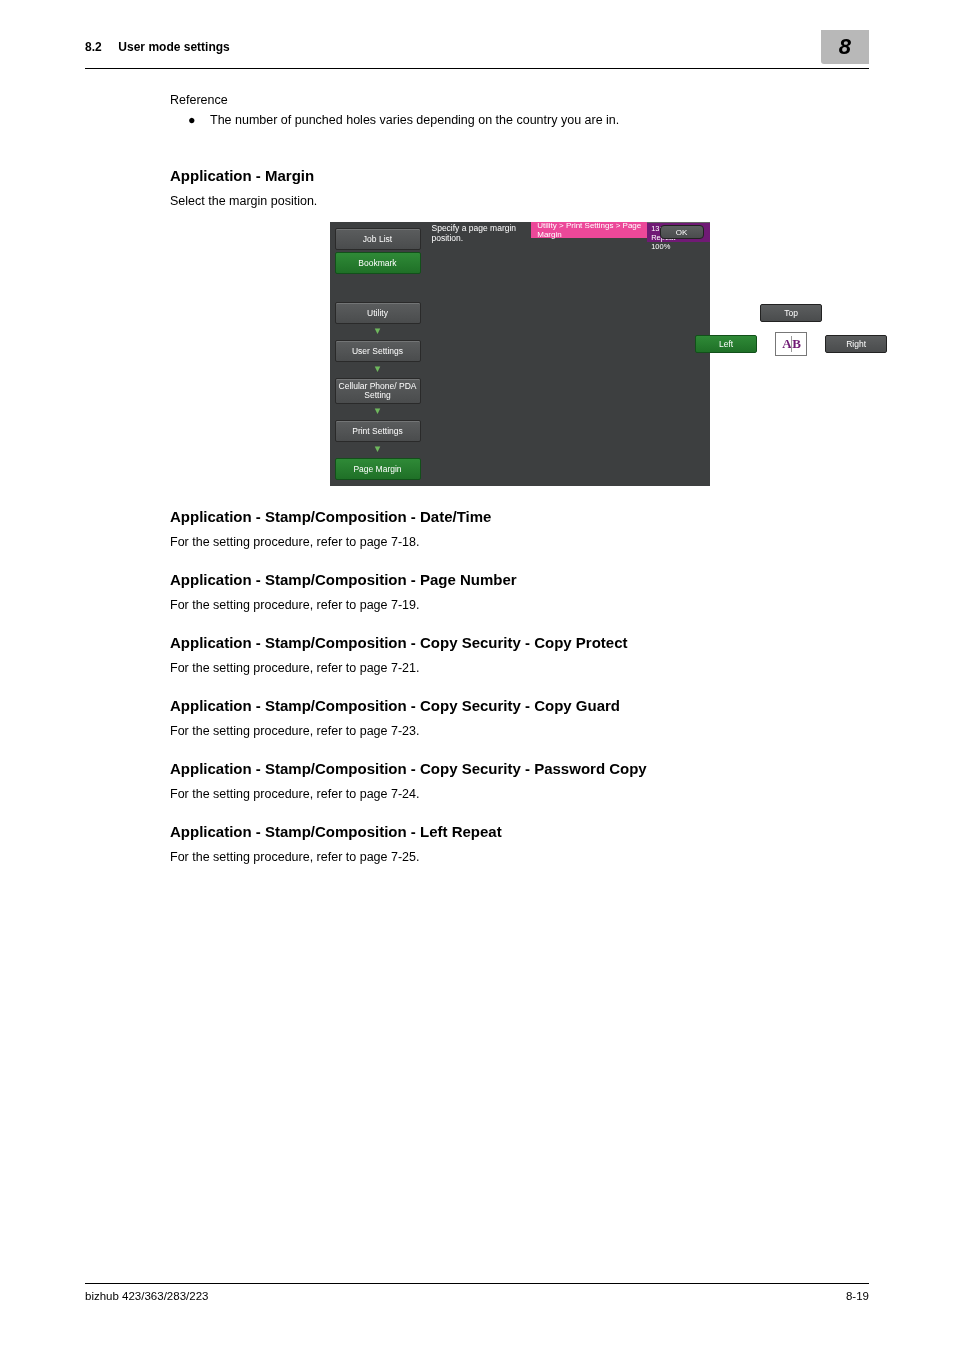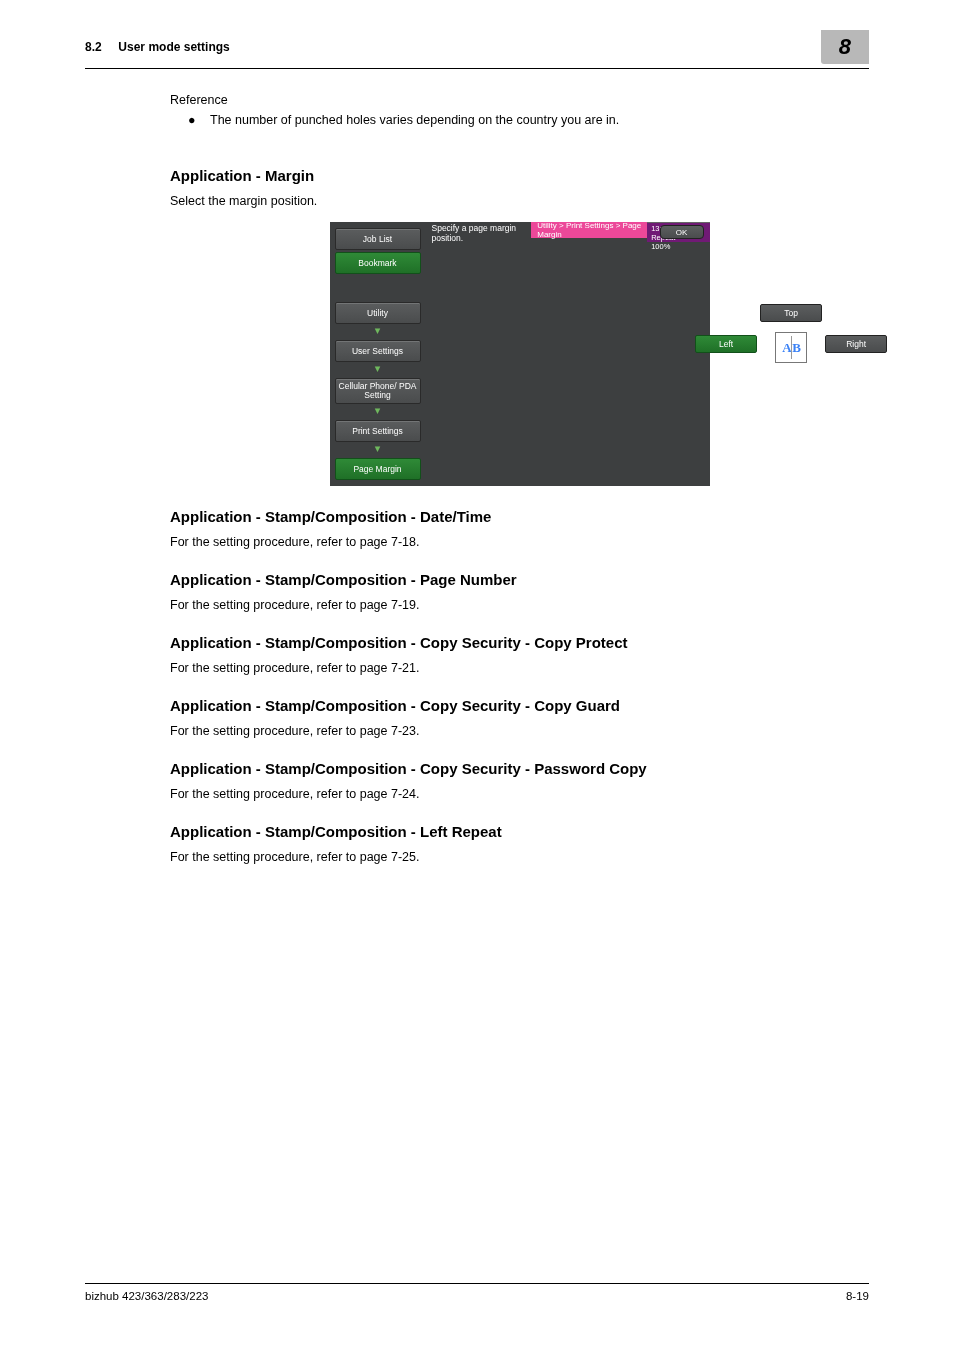--- a/index.html
+++ b/index.html
@@ -156,27 +156,27 @@
     justify-content: center;
     font-size: 8.5px;
     border: 1px solid #222;
     border-radius: 2px;
   }
   .opt-btn { background: linear-gradient(#5c5e5f, #4a4c4d); }
   .opt-active { background: linear-gradient(#2f8a37, #1f7027); border-color:#12501a; }
   .ab-box {
     position: absolute;
     left: 128px; top: 110px;
-    width: 32px; height: 31px;
+    width: 32px; height: 24px;
     background: #fff;
     border: 1px solid #777;
     display: flex;
     align-items: center;
     justify-content: center;
-    color: #3b82f6;
+    color: #701a75;
     font-weight: bold;
     font-size: 13px;
     font-family: "Times New Roman", serif;
   }
   .ab-box span { letter-spacing: -1px; }
   .ab-divider { position:absolute; left:50%; top:3px; bottom:3px; width:1px; background:#999; }
 
   .ui-status {
     height: 20px;
     background: #701a75;

